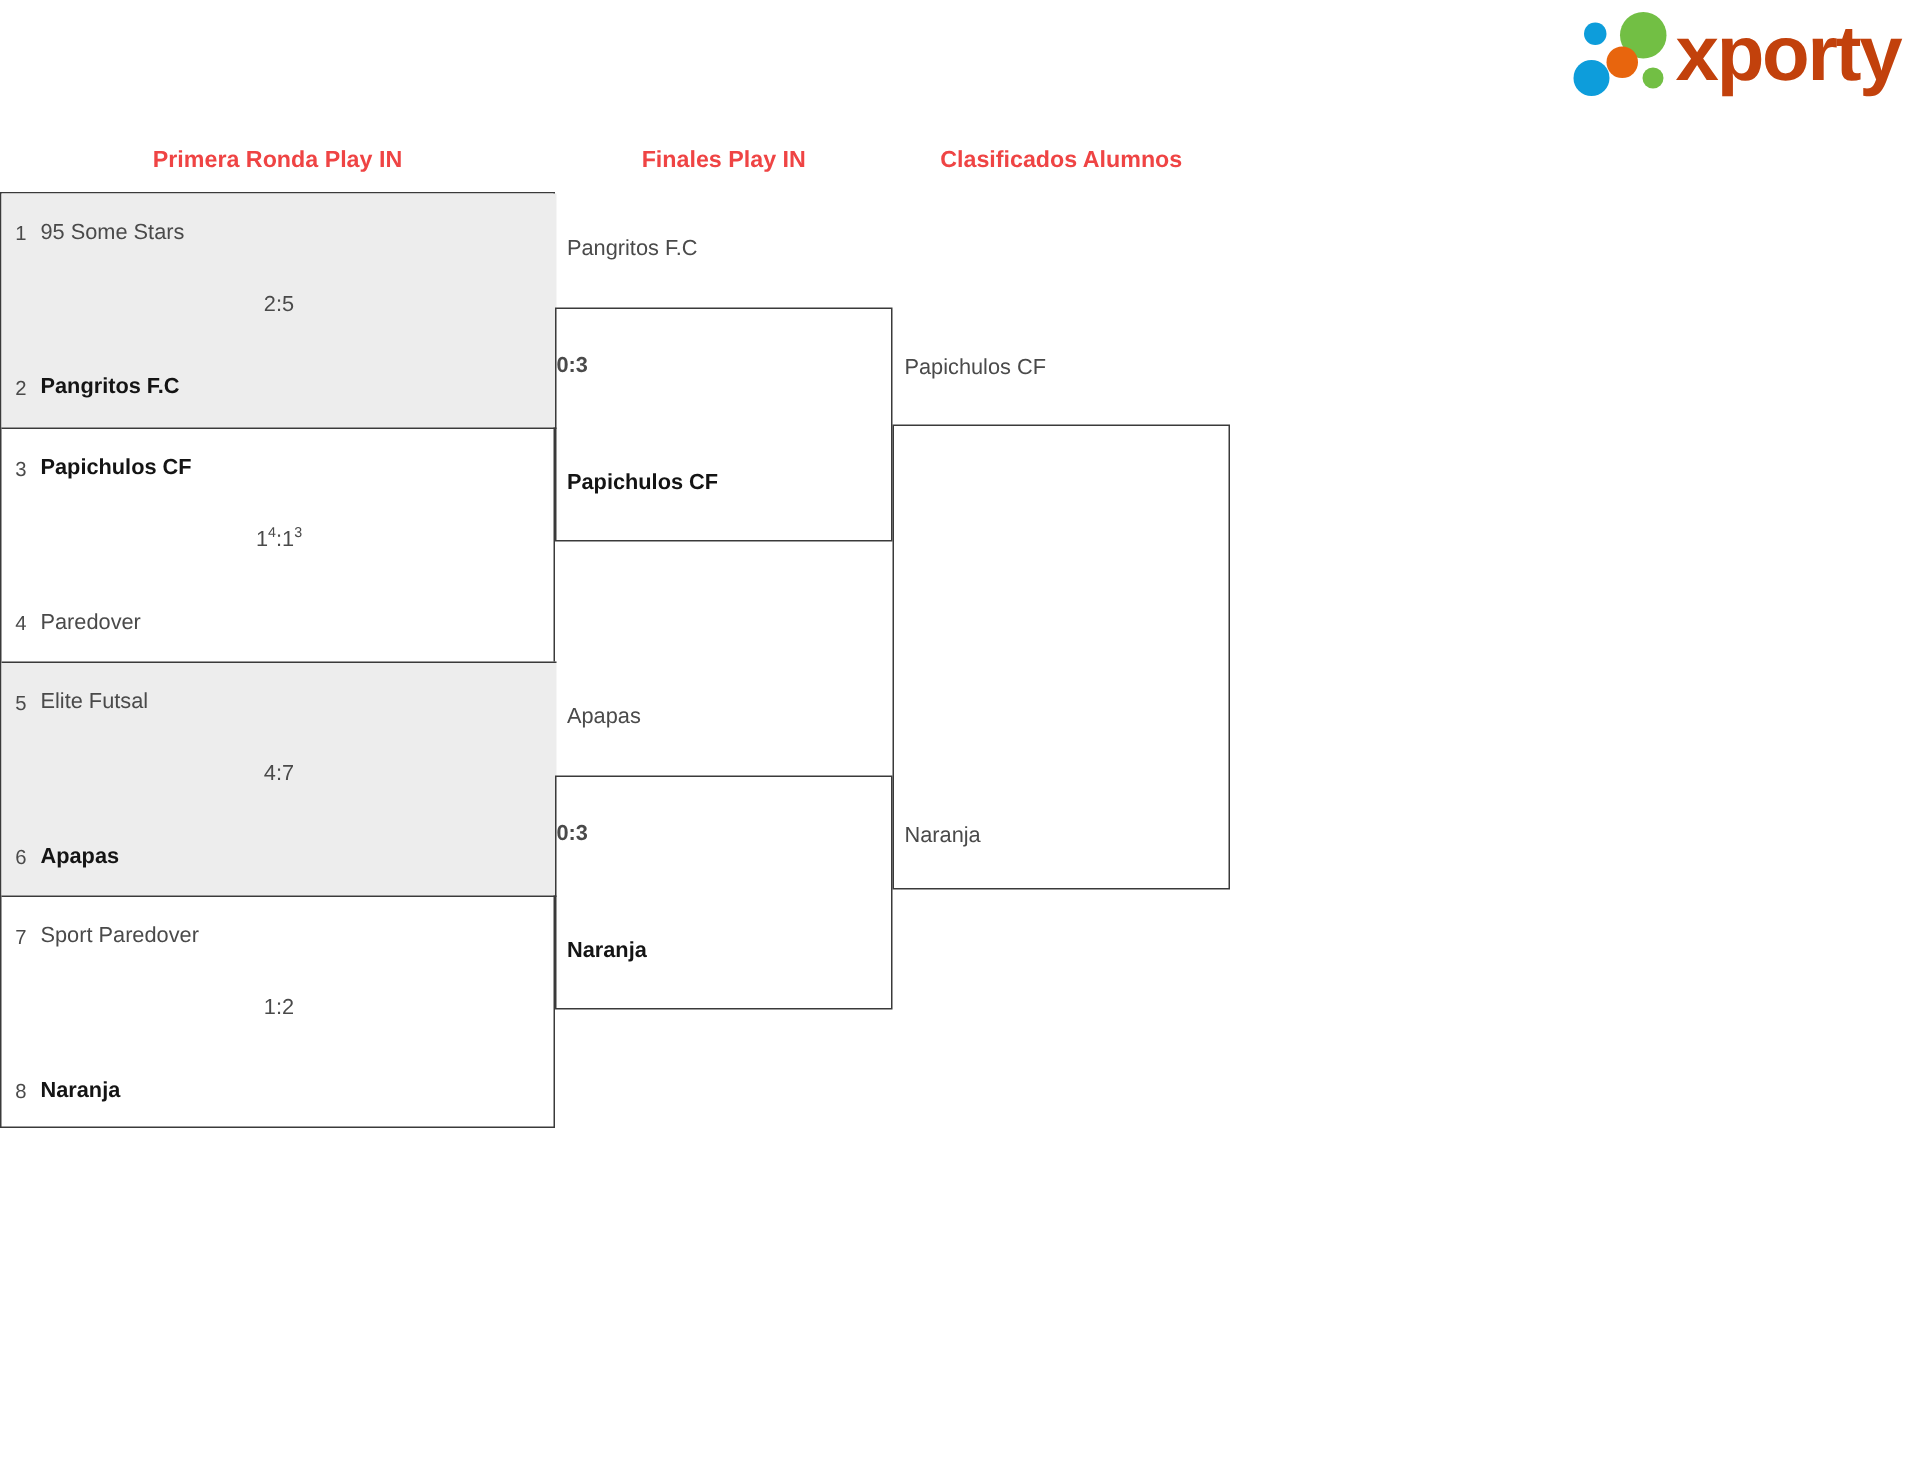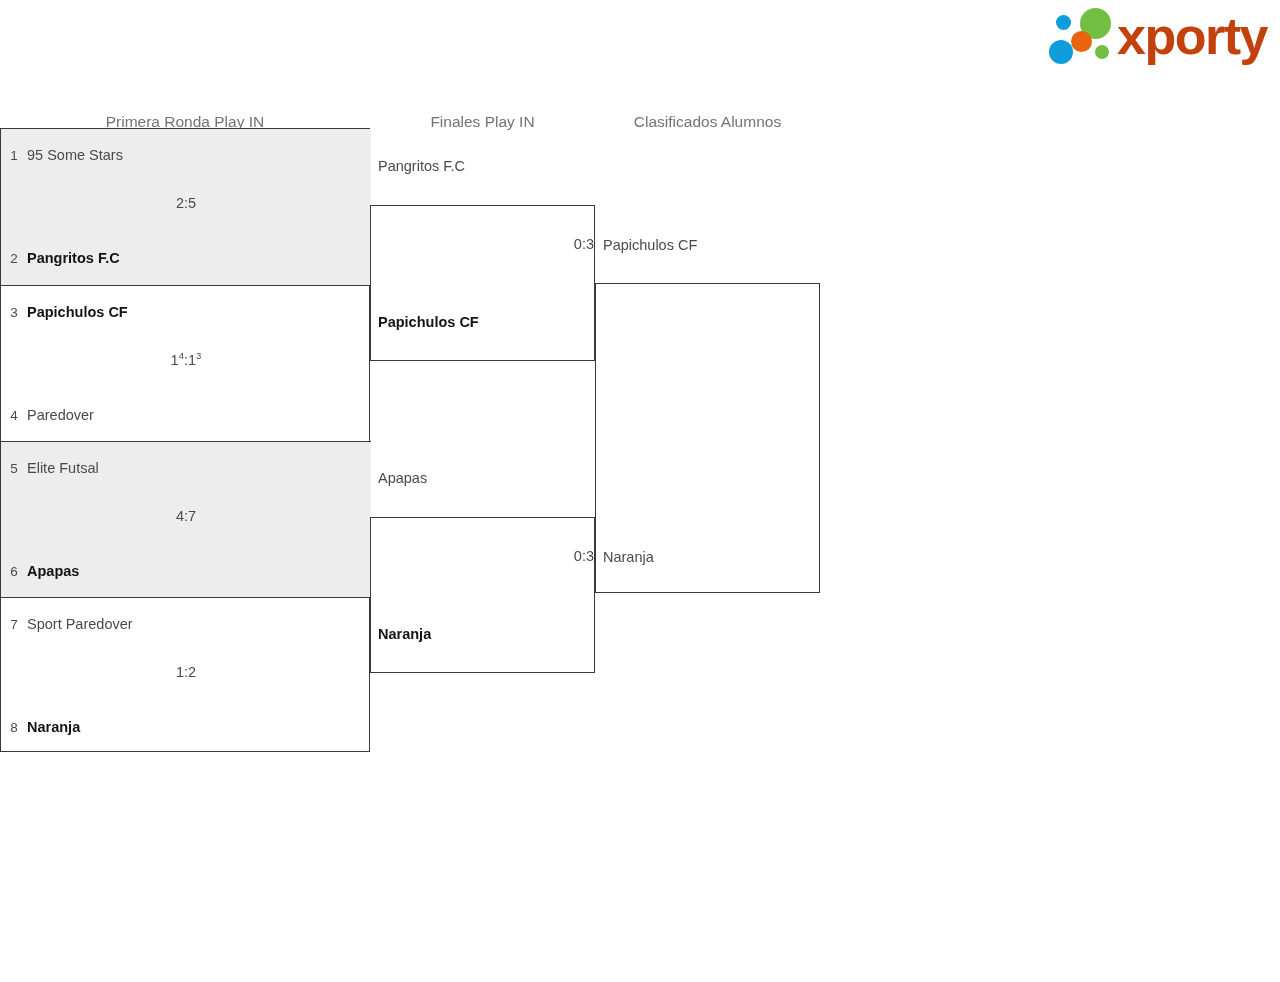--- a/index.html
+++ b/index.html
@@ -57,26 +57,25 @@
     font-weight: 700;
     letter-spacing: -1.5px;
     color: #c2410c;
     line-height: 62px;
   }
 
   
   .col-header {
     position: absolute;
     font-size: 15.5px;
-    font-weight: 400;
-    color: #737373;
+    font-weight: 700;
+    color: #ef4444;
     text-align: center;
     top: 98px;
     white-space: nowrap;
-    margin-top: 15px;
   }
   #hdr-r1 { left: 0px;   width: 370px; }
   #hdr-r2 { left: 370px; width: 225px; }
   #hdr-r3 { left: 595px; width: 225px; }
 
   
   #bracket {
     position: absolute;
     left: 0; top: 0;
     width: 1280px; height: 982px;
@@ -140,23 +139,24 @@
     left: 370px; width: 225px; height: 156px;
     border: 1px solid #3a3a3a;
     box-sizing: border-box;
   }
   #r2-box-0 { top: 205px; }
   #r2-box-1 { top: 517px; }
   .r2-score {
     position: absolute;
     left: 0; top: 30px;
     width: 223px;
-    text-align: right;
-    font-size: 14.5px;
-    color: #4a4a4a;
+    text-align: left;
+    font-size: 14.5px;
+    color: #4a4a4a;
+    font-weight: bold;
   }
   .r2-name {
     position: absolute;
     left: 7px;
     font-size: 14.5px;
     white-space: nowrap;
   }
   .r2-name.upper { top: -48px; color: #4a4a4a; }
   .r2-name.lower { top: 108px; color: #141414; font-weight: 700; }
 

